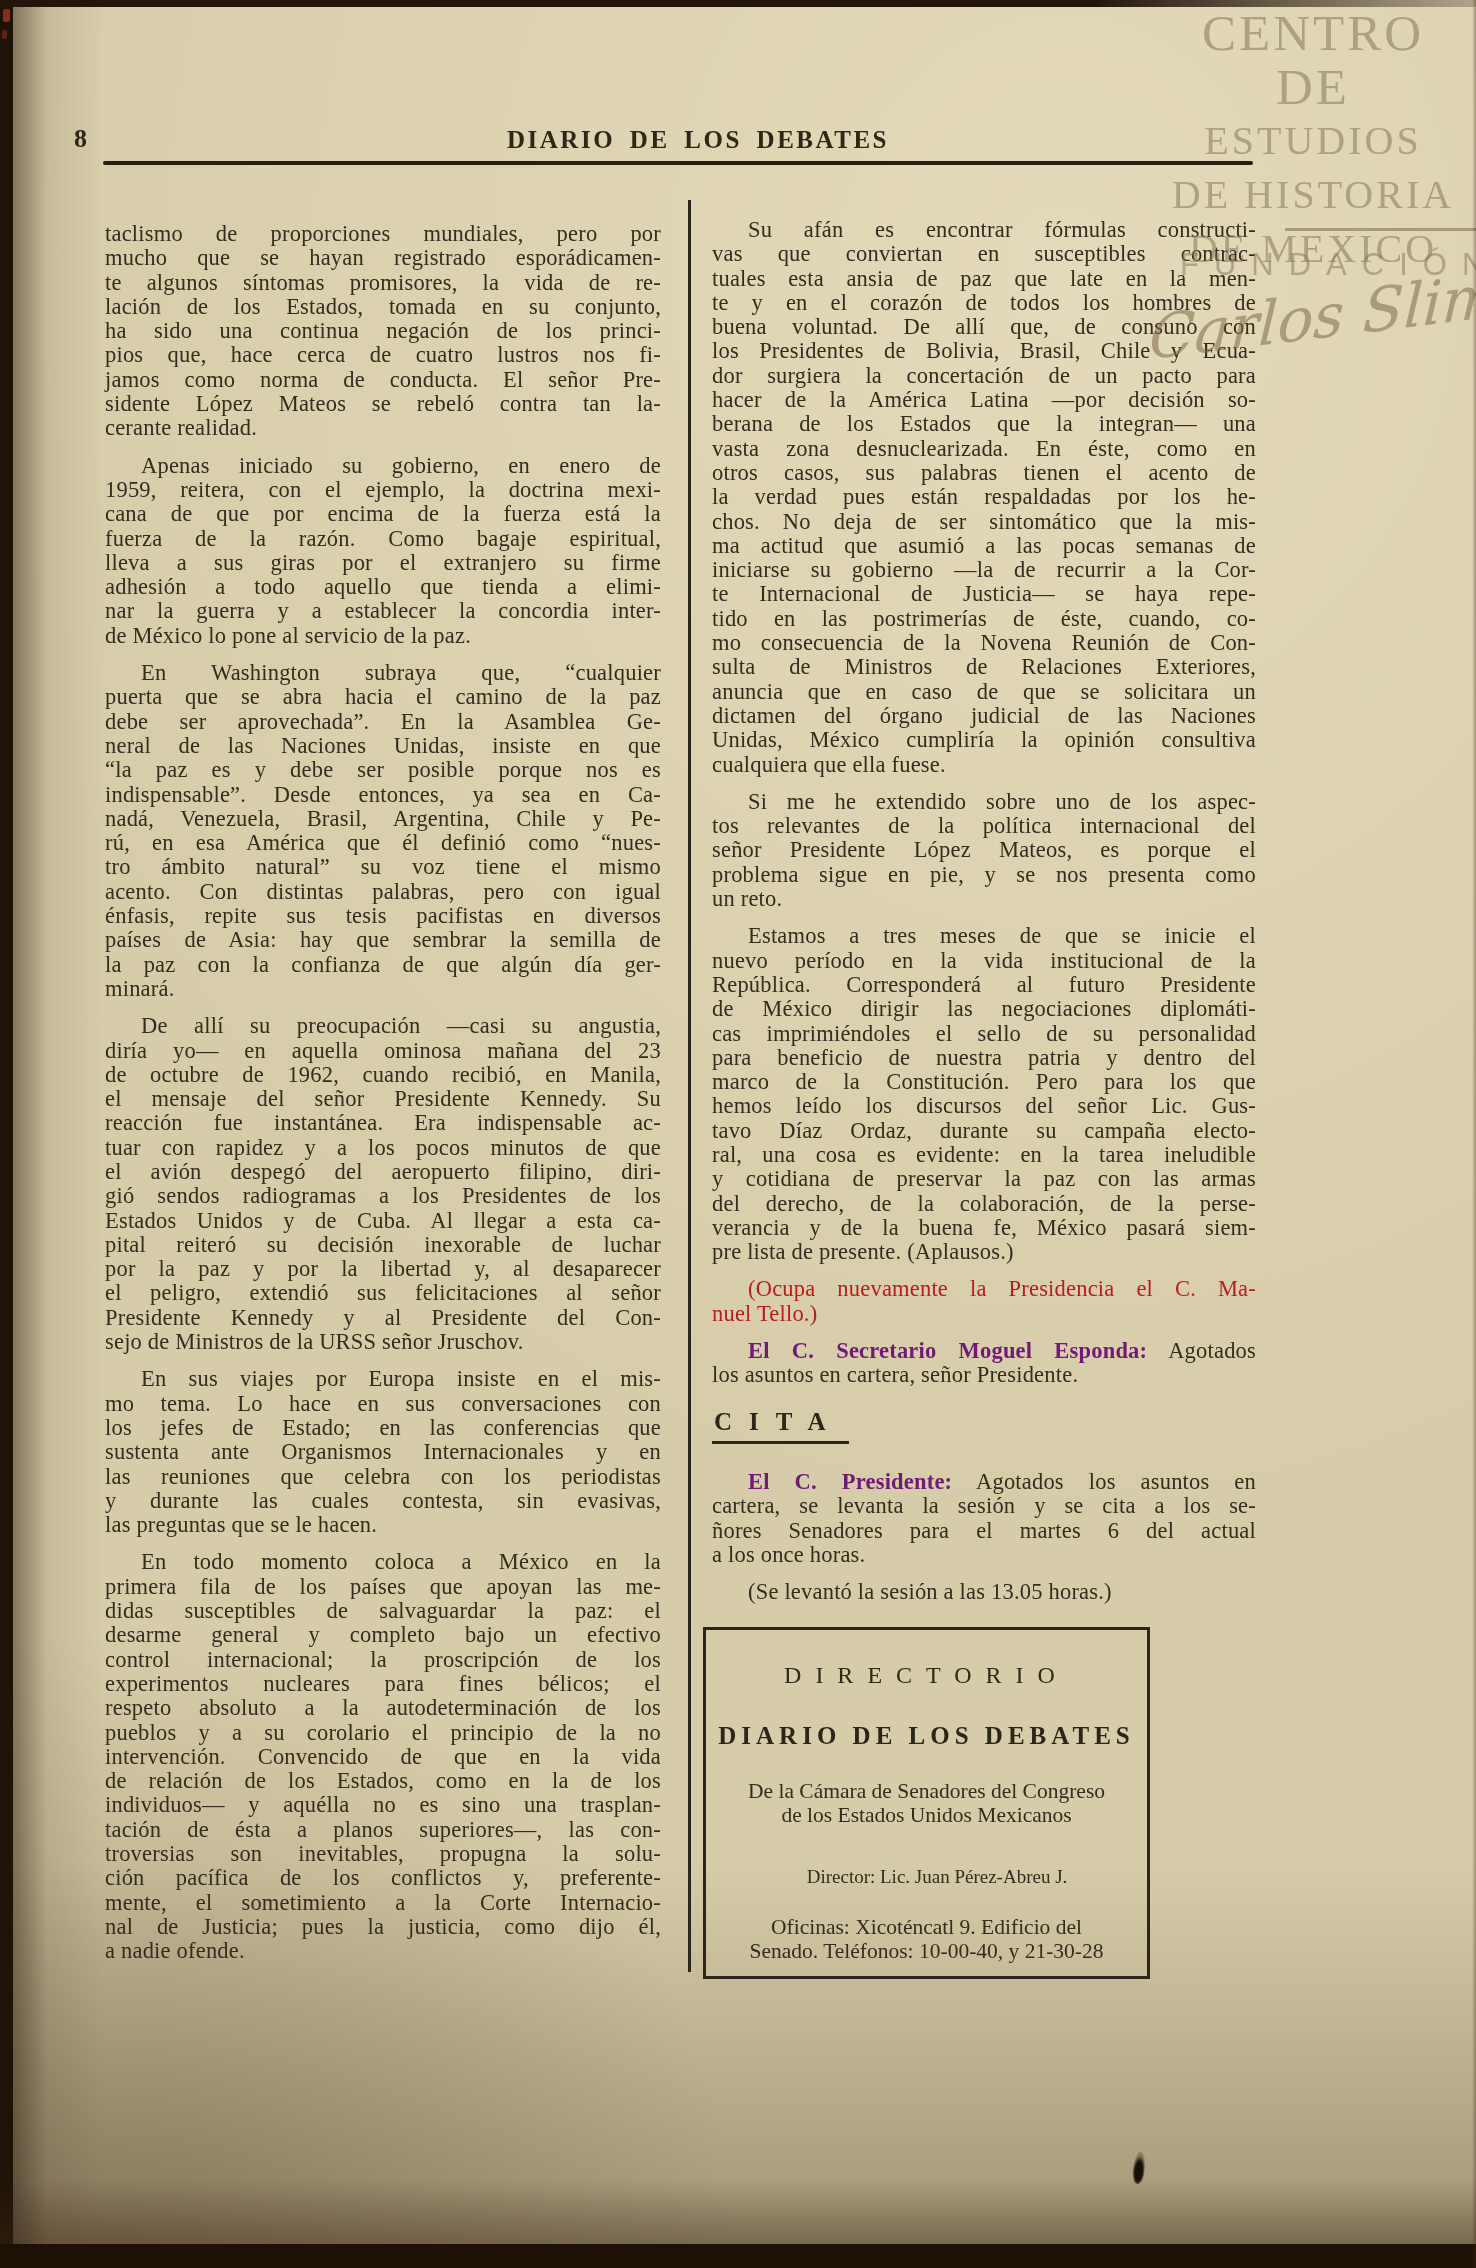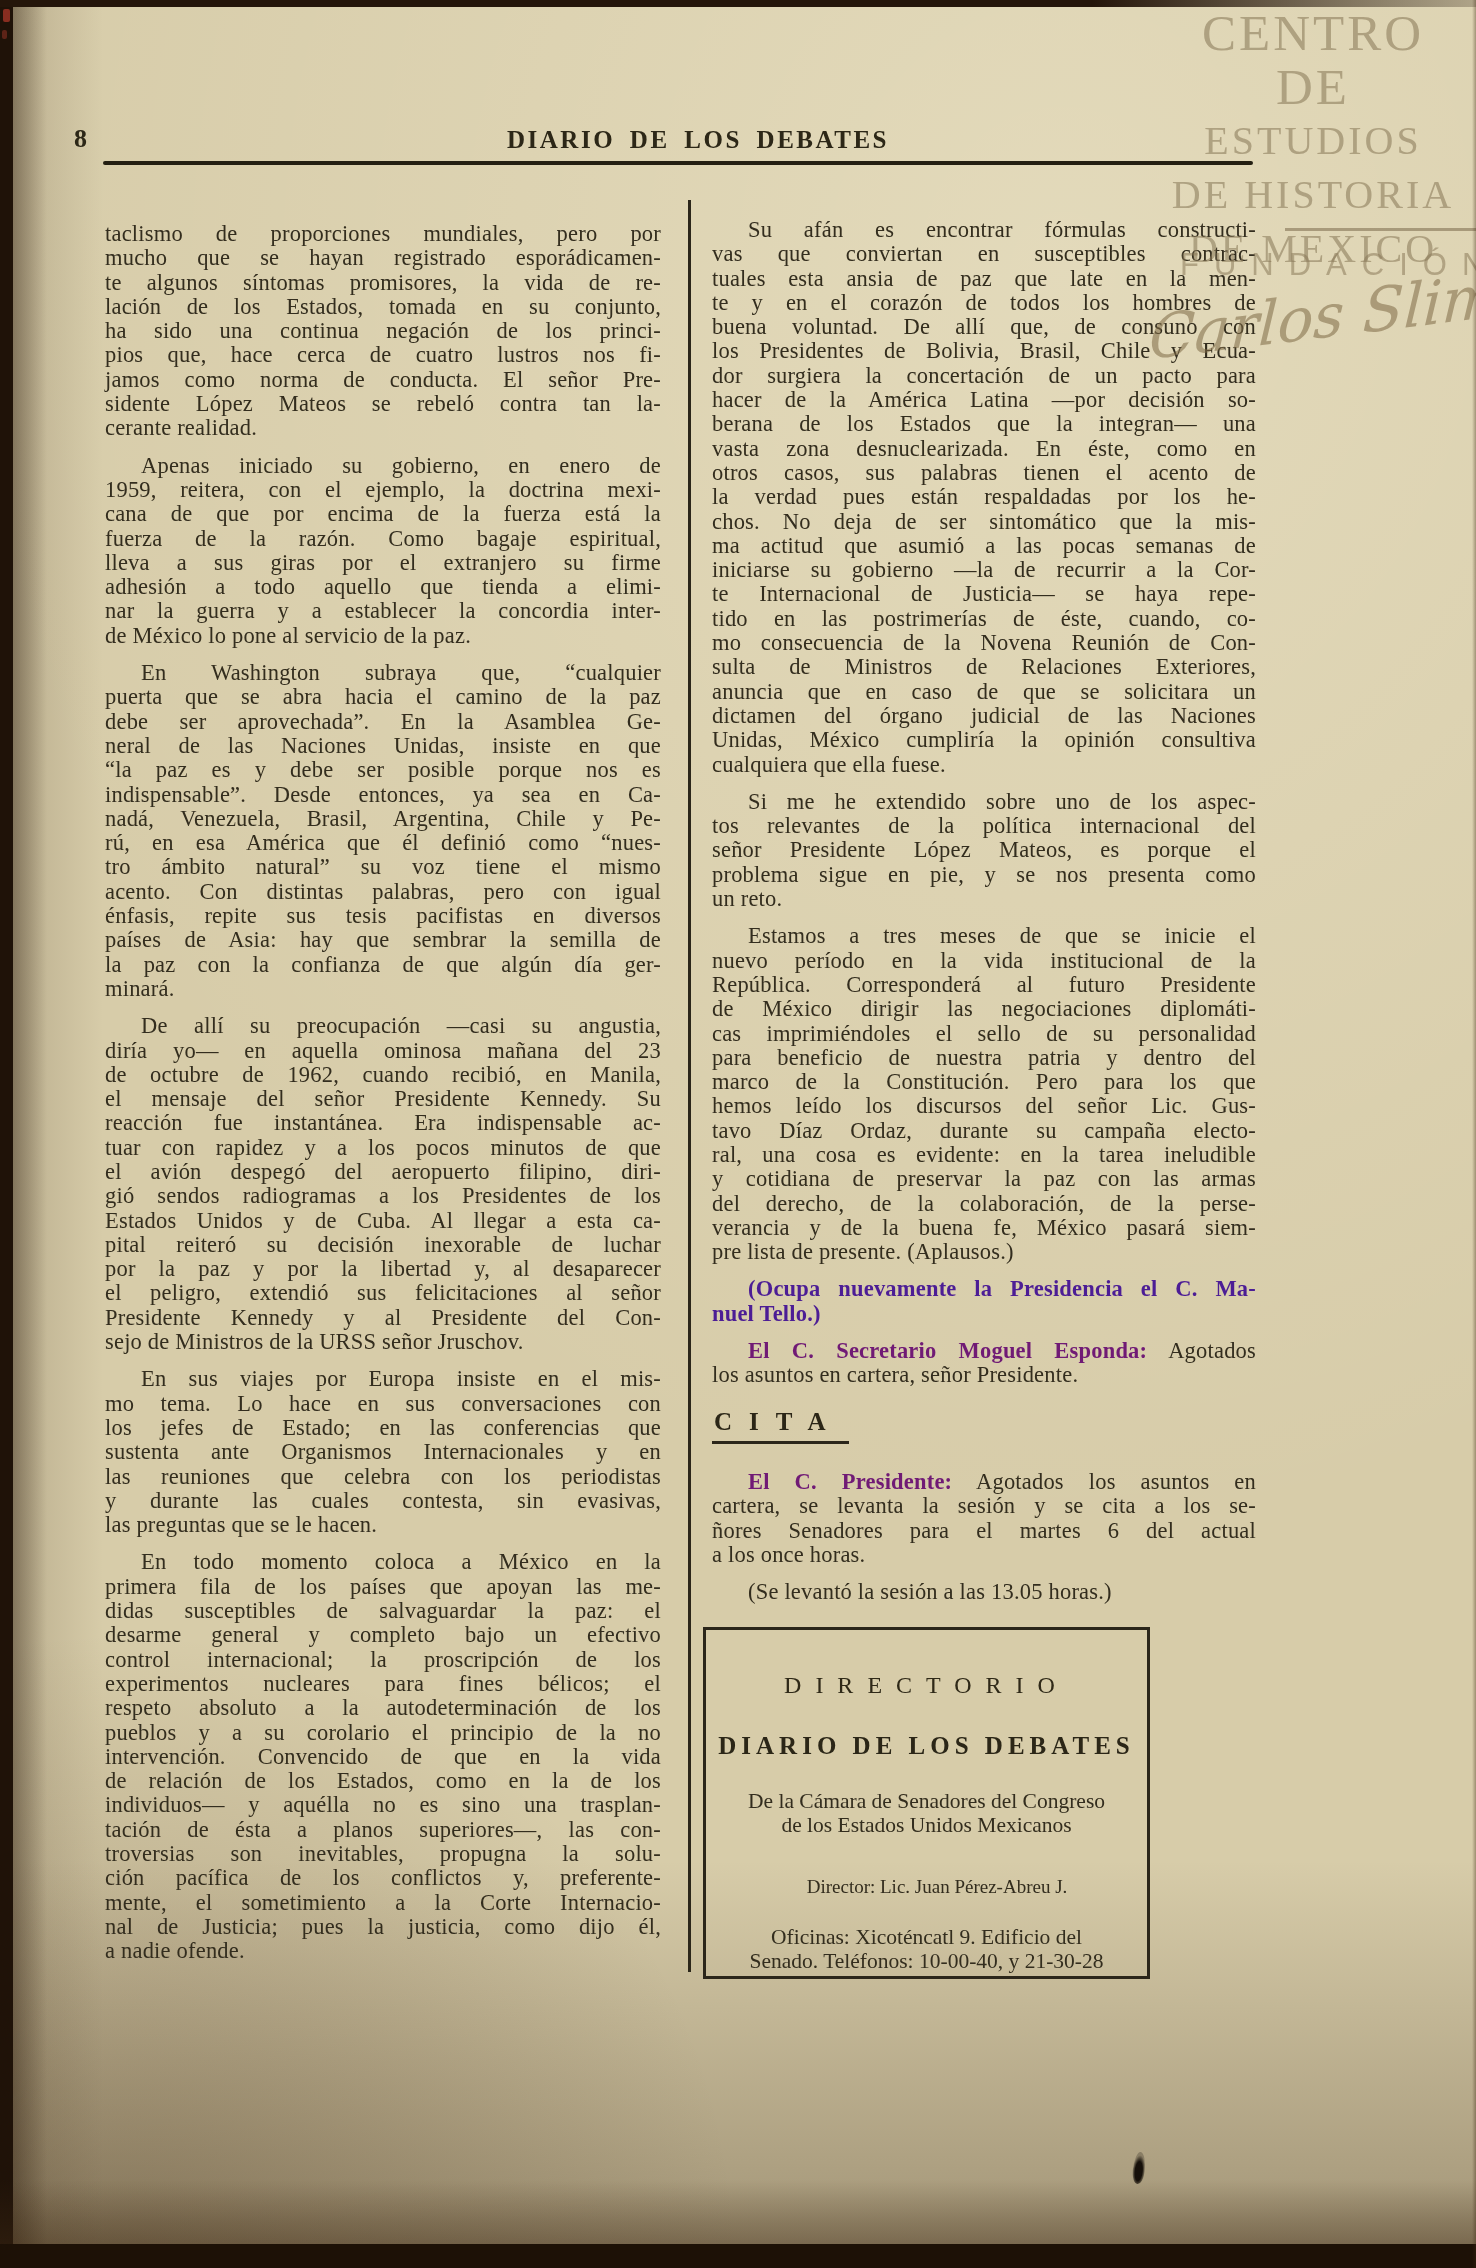--- a/index.html
+++ b/index.html
@@ -41,34 +41,34 @@
     background:#241f12;z-index:3;border-radius:2px;}
 
   
   .col{position:absolute;z-index:3;color:#332d1e;font-size:22.5px;line-height:24.3px;
     letter-spacing:0.2px;}
   .col-left{left:105px;top:222px;width:556px;}
   .col-right{left:712px;top:218px;width:544px;}
   .col-divider{position:absolute;left:688px;top:200px;width:3px;height:1772px;
     background:#2b261a;z-index:3;}
   .para{margin:0 0 13px 0;}
-  .para.bold{font-weight:bold;color:#4c1d95;}
+  .para.bold{font-weight:normal;color:#b91c1c;}
   .line{text-align:justify;text-align-last:justify;white-space:normal;}
   .line.lastline{text-align-last:left;}
   .line.indent{text-indent:36px;}
   .line b{font-weight:bold;color:#701a75;}
   .cita{margin:22px 0 26px 0;}
   .cita span{display:inline-block;font-weight:bold;font-size:25px;letter-spacing:17px;
     color:#2b2617;border-bottom:3px solid #2b261a;padding:0 6px 7px 2px;}
 
   
   .directorio{position:absolute;left:703px;top:1627px;width:447px;height:352px;
     border:3px solid #2b261a;box-sizing:border-box;z-index:3;color:#332d1e;
     text-align:center;}
-  .dir-title{margin-top:42px;font-size:24px;letter-spacing:14px;color:#2f2918;}
+  .dir-title{margin-top:32px;font-size:24px;letter-spacing:14px;color:#2f2918;}
   .dir-subtitle{margin-top:33px;font-weight:bold;font-size:25px;letter-spacing:5px;color:#2b2617;}
   .dir-org{margin-top:29px;font-size:21.5px;line-height:24px;}
   .dir-director{margin-top:39px;font-size:19px;padding-left:21px;}
   .dir-office{margin-top:27px;font-size:21.5px;line-height:24px;}
 
   
   .watermark{position:absolute;inset:0;z-index:5;pointer-events:none;}
   .wm-serif{position:absolute;left:1160px;top:6px;width:306px;text-align:center;
     font-family:"Liberation Serif","DejaVu Serif",serif;
     font-size:40px;line-height:54px;letter-spacing:3px;color:rgba(138,122,90,0.58);}

